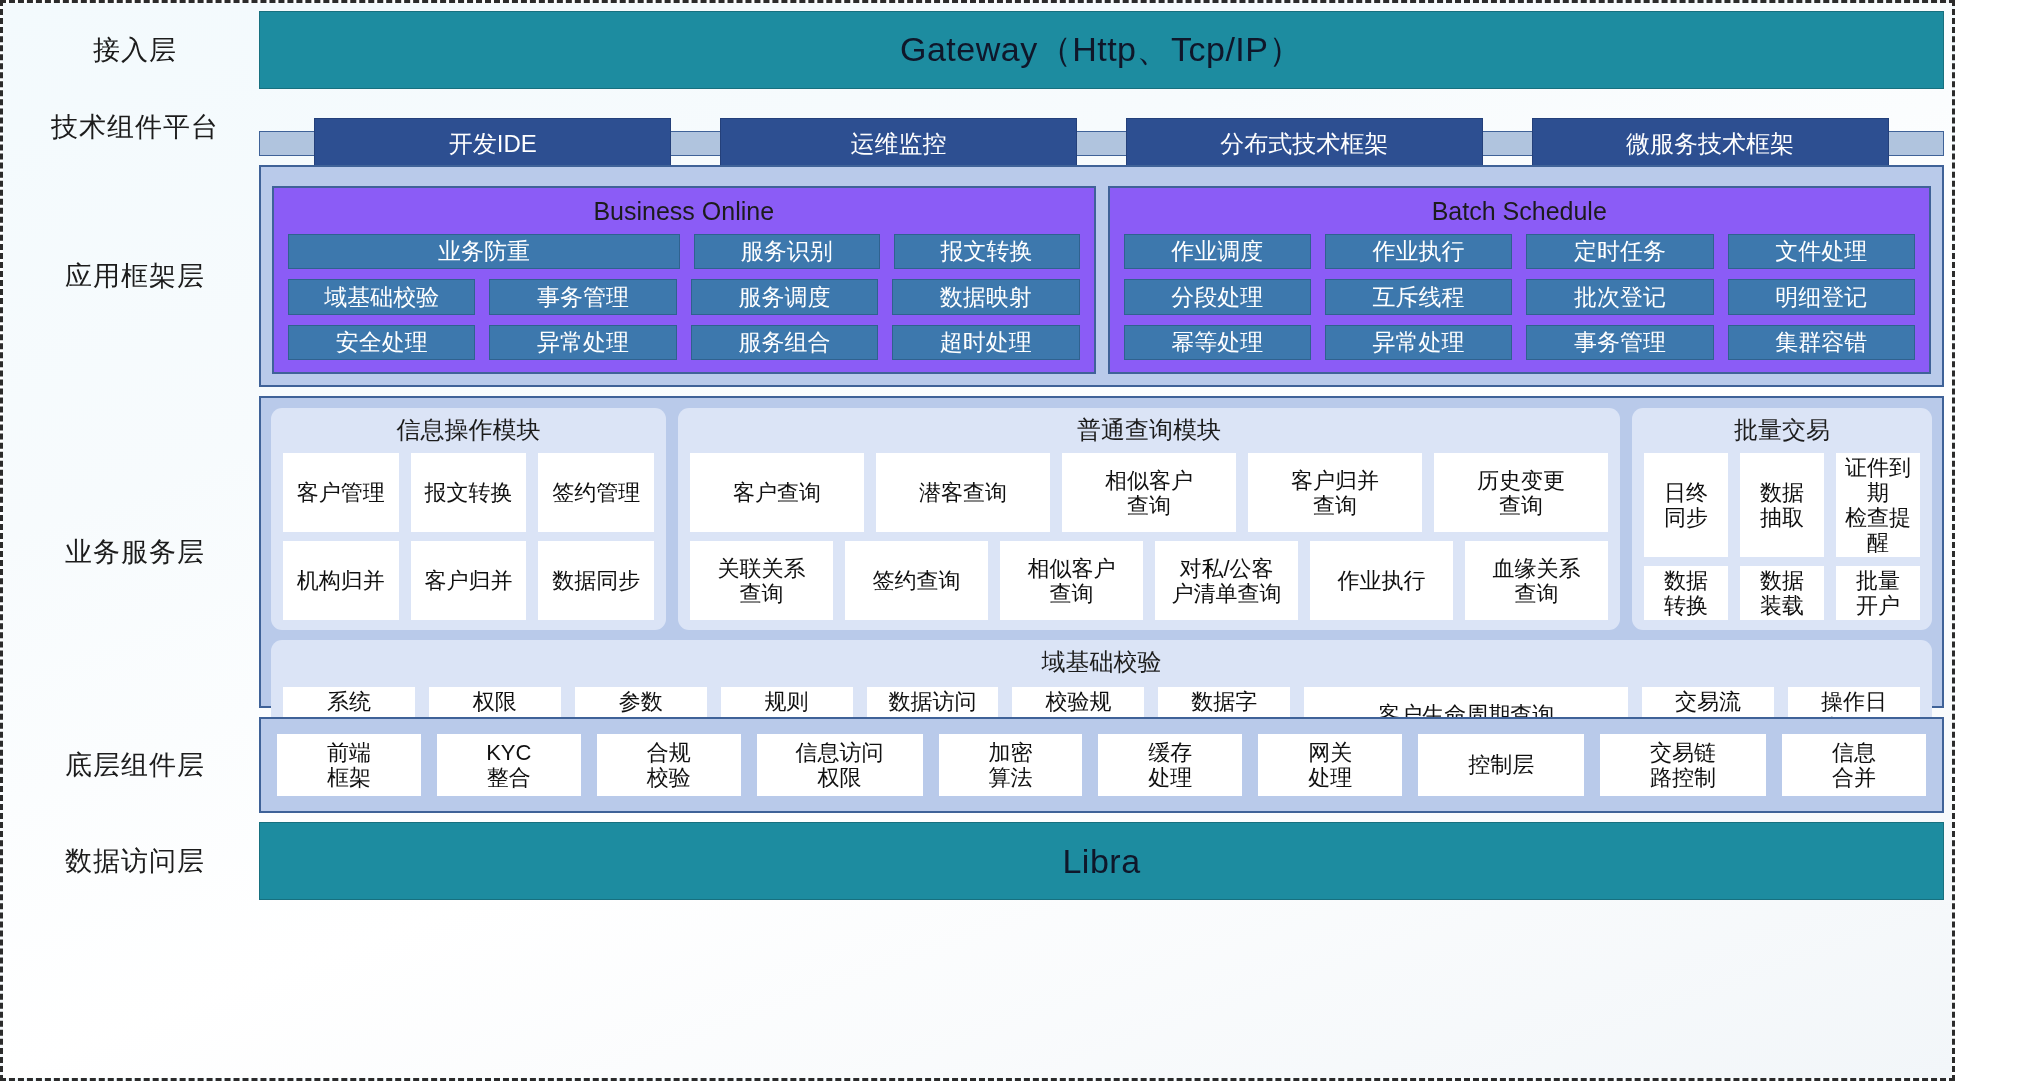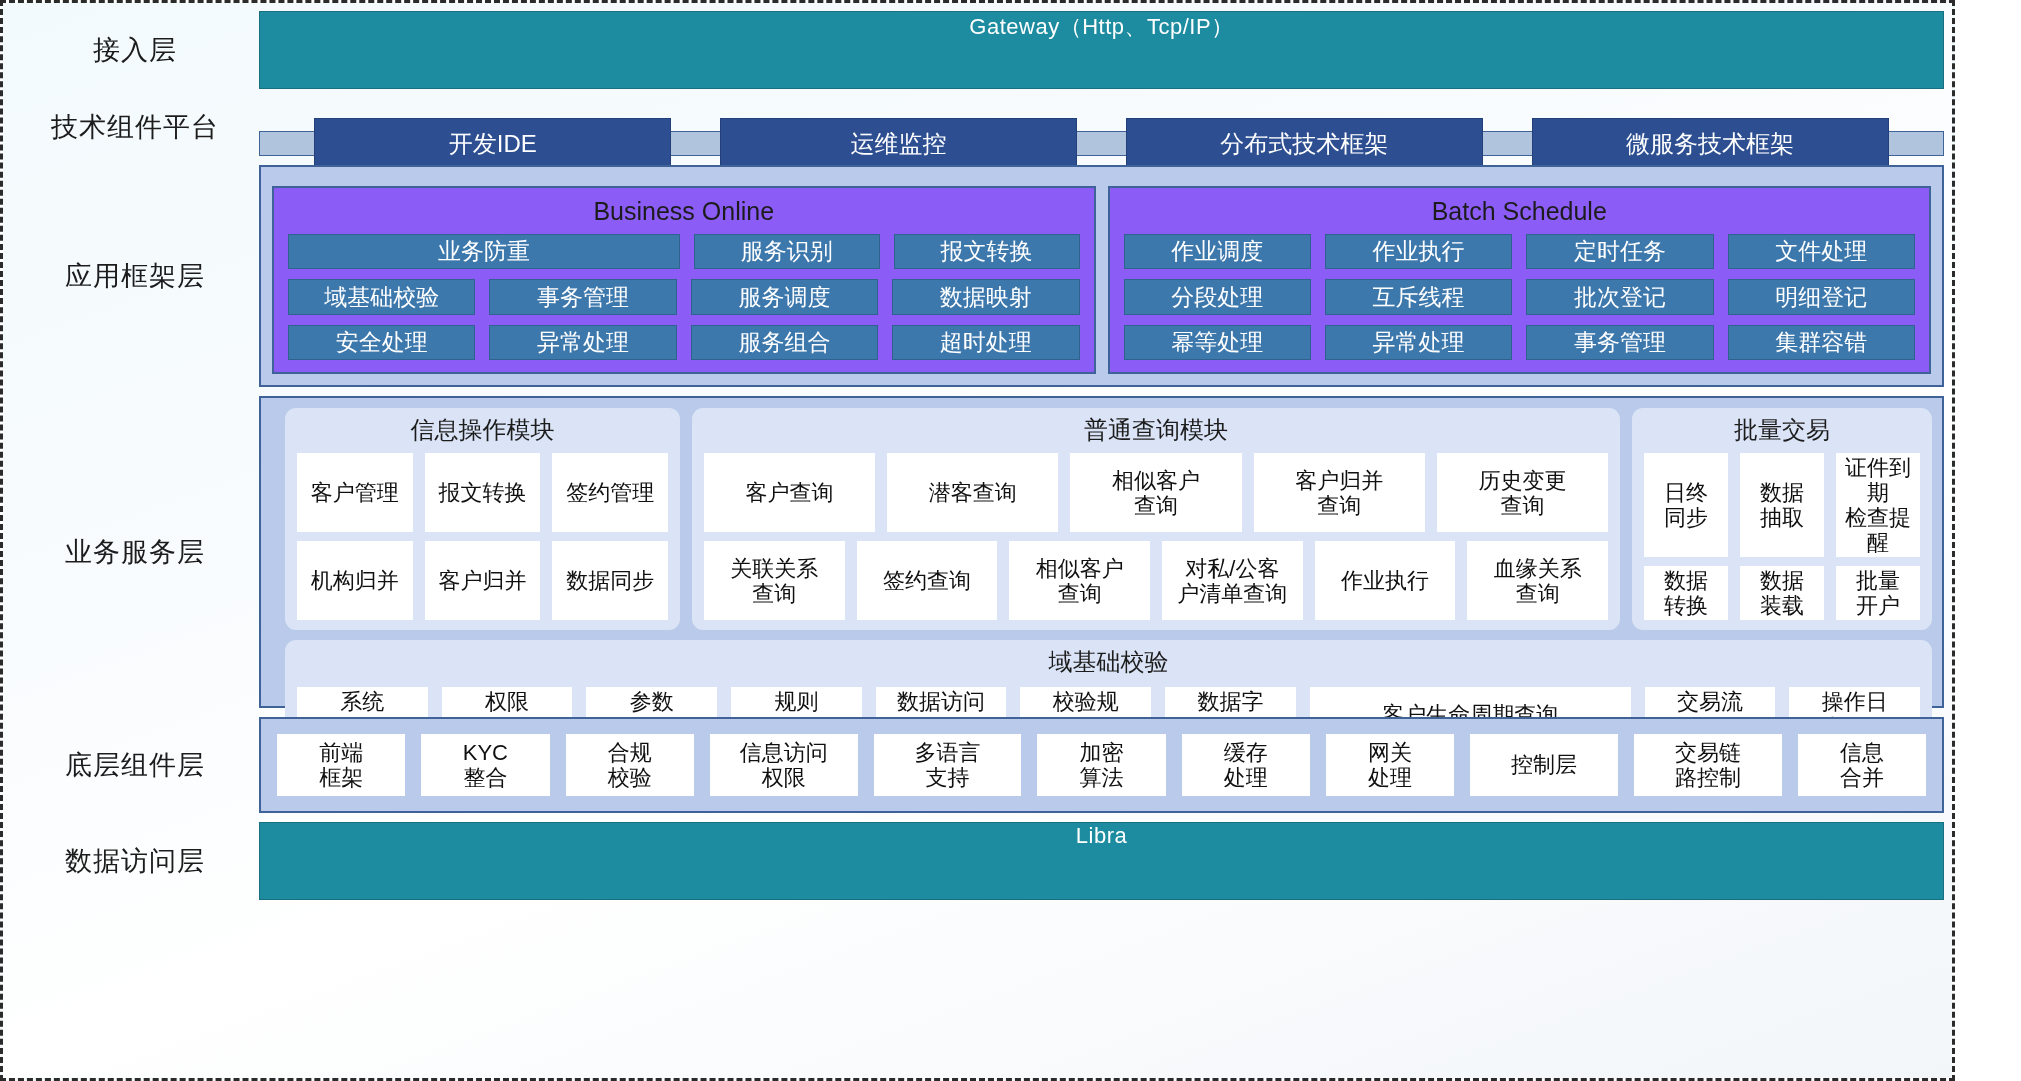--- a/index.html
+++ b/index.html
@@ -27,22 +27,22 @@
   }
   .rowlabel {
     display: flex; align-items: center; justify-content: center;
     font-size: 27px; color: #1c1c1c; letter-spacing: 1px;
     font-family: "Liberation Sans", "DejaVu Sans", sans-serif;
   }
   
   .tealbar {
     background: #1d8ca0;
     border: 1px solid #17707f;
-    display: flex; align-items: flex-start; justify-content: center;
-    color: #ffffff; font-size: 22px; letter-spacing: .5px;
+    display: flex; align-items: center; justify-content: center;
+    color: #0f172a; font-size: 34px; letter-spacing: .5px;
   }
   
   .techband {
     background: #b0c4de;
     border: 1px solid #3f6298;
     display: flex; align-items: center; justify-content: space-around;
     padding: 0 30px;
     margin-top: 33px;
   }
   .techbox {
@@ -90,21 +90,21 @@
   }
   .cellb.w2 { flex: 2.12; }
   
   .svcband {
     background: #b9caea;
     border: 2px solid #3f6298;
     display: flex; flex-direction: column;
     padding: 10px;
     gap: 10px;
   }
-  .svcrow { display: flex; gap: 12px; flex: 1.32; margin-left: 14px; }
+  .svcrow { display: flex; gap: 12px; flex: 1.32; }
   .mod {
     background: #dbe4f6;
     border-radius: 11px;
     padding: 4px 12px 10px 12px;
     display: flex; flex-direction: column;
   }
   .mod-title {
     text-align: center; font-size: 24px; color: #1c1c1c;
     padding: 2px 0 7px 0;
   }
@@ -277,21 +277,20 @@
           </div>
         </div>
       </div>
 
     <div class="rowlabel">底层组件层</div>
     <div class="compband" id="comp-band">
         <div class="cellw narrow">前端<br>框架</div>
         <div class="cellw narrow">KYC<br>整合</div>
         <div class="cellw narrow">合规<br>校验</div>
         <div class="cellw">信息访问<br>权限</div>
-        <div class="cellw">多语言<br>支持</div>
         <div class="cellw narrow">加密<br>算法</div>
         <div class="cellw narrow">缓存<br>处理</div>
         <div class="cellw narrow">网关<br>处理</div>
         <div class="cellw">控制层</div>
         <div class="cellw">交易链<br>路控制</div>
         <div class="cellw narrow">信息<br>合并</div>
       </div>
 
     <div class="rowlabel">数据访问层</div>
     <div class="tealbar">

